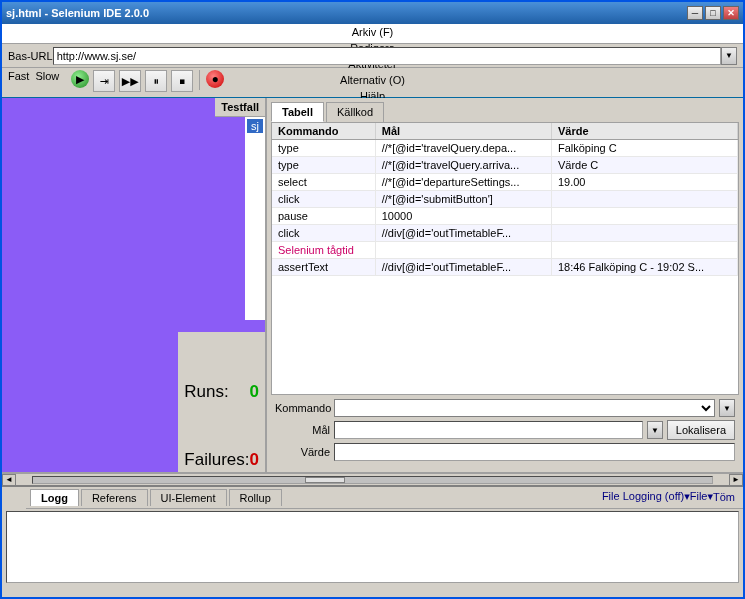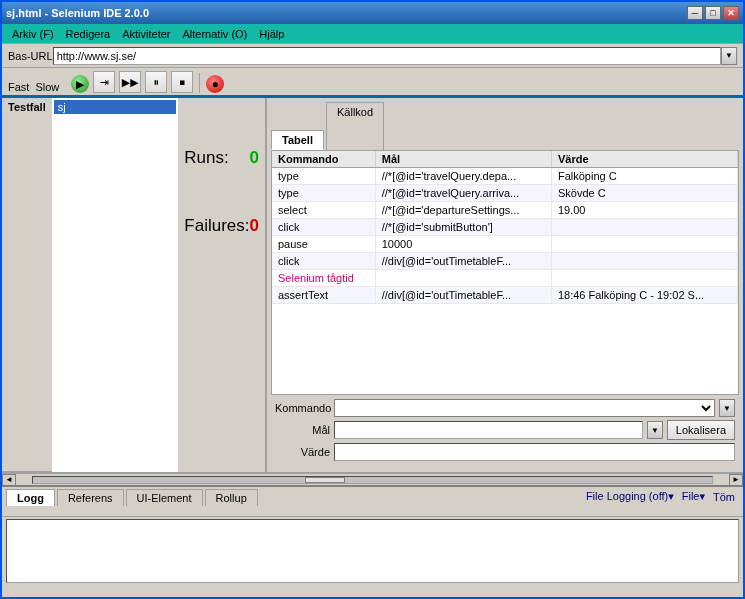--- a/index.html
+++ b/index.html
@@ -38,26 +38,27 @@
       align-items: center;
       justify-content: center;
       font-size: 9px;
       cursor: pointer;
       color: #000;
     }
     .title-btn.close { background: linear-gradient(to bottom, #f08080, #c04040); color: white; }
 
     
     .menu-bar {
-      background: #14b8a6;
+      background: #ffffff;
       height: 20px;
       display: flex;
       align-items: center;
       padding: 0 4px;
       border-bottom: 1px solid #a0a0a0;
+      flex-direction: column;
     }
     .menu-item {
       padding: 2px 6px;
       cursor: pointer;
       font-size: 11px;
       color: #000;
     }
 
     
     .url-bar {
@@ -87,24 +88,24 @@
       justify-content: center;
       cursor: pointer;
       font-size: 8px;
     }
 
     
     .toolbar {
       background: #d4d0c8;
       height: 30px;
       display: flex;
-      align-items: flex-end;
+      align-items: flex-start;
       padding: 2px 6px;
       gap: 4px;
-      border-bottom: 3px solid #0369a1;
+      border-bottom: 1px solid #0369a1;
     }
     .speed-label { font-size: 11px; margin-right: 2px; }
     .speed-group { display: flex; gap: 4px; align-items: center; margin-right: 6px; }
     .circle-btn {
       width: 18px; height: 18px;
       border-radius: 50%;
       border: none;
       cursor: pointer;
       display: flex;
       align-items: center;
@@ -131,21 +132,22 @@
       border-bottom: 1px solid #a0a0a0;
     }
 
     
     .left-panel {
       width: 265px;
       min-width: 265px;
       background: #8b5cf6;
       border-right: 2px solid #a0a0a0;
       display: flex;
-      flex-direction: row;
+      flex-direction: column;
+      align-items: flex-end;
     }
     .panel-header {
       background: #d4d0c8;
       padding: 3px 6px;
       font-size: 11px;
       font-weight: bold;
       border-bottom: 1px solid #a0a0a0;
     }
     .test-list {
       flex: 1;
@@ -198,21 +200,20 @@
       border-bottom: none;
       cursor: pointer;
       font-size: 11px;
       margin-right: 2px;
     }
     .tab.active {
       background: white;
       border-bottom: 1px solid white;
       font-weight: bold;
       z-index: 1;
-      margin-top: 28px;
     }
 
     
     .table-container {
       flex: 1;
       background: white;
       border: 1px solid #a0a0a0;
       overflow-y: auto;
     }
     table {
@@ -321,40 +322,40 @@
       height: 100px;
       background: #d4d0c8;
       border-top: 2px solid #808080;
       display: flex;
       flex-direction: column;
     }
     .bottom-tab-bar {
       display: flex;
       align-items: center;
       background: #d4d0c8;
-      padding: 2px 4px 10px;
+      padding: 2px 4px 2px;
       border-bottom: 1px solid #a0a0a0;
+      margin-left: 24px;
     }
     .bottom-tab {
       padding: 2px 10px;
       background: #d4d0c8;
       border: 1px solid #a0a0a0;
       border-bottom: none;
       cursor: pointer;
       font-size: 11px;
       margin-right: 2px;
     }
     .bottom-tab.active {
       background: white;
       font-weight: bold;
     }
     .bottom-tab-right {
       margin-left: auto;
       display: flex;
-      gap: 8px;
       align-items: center;
       padding-right: 4px;
       padding-bottom: 2px;
     }
     .bottom-link {
       font-size: 11px;
       color: #000080;
       cursor: pointer;
       text-decoration: none;
     }
@@ -444,21 +445,21 @@
         </thead>
         <tbody id="table-body">
         <tr>
               <td>type</td>
               <td>//*[@id='travelQuery.depa...</td>
               <td>Falköping C</td>
             </tr>
             <tr>
               <td>type</td>
               <td>//*[@id='travelQuery.arriva...</td>
-              <td>Skövde C</td>
+              <td>Värde C</td>
             </tr>
             <tr>
               <td>select</td>
               <td>//*[@id='departureSettings...</td>
               <td>19.00</td>
             </tr>
             <tr>
               <td>click</td>
               <td>//*[@id='submitButton']</td>
               <td></td>

